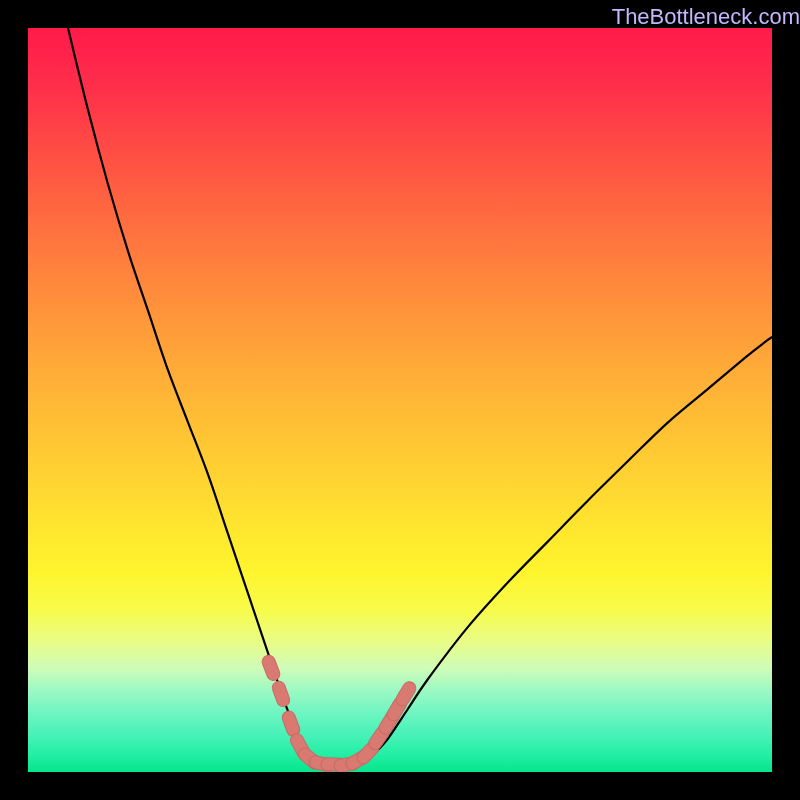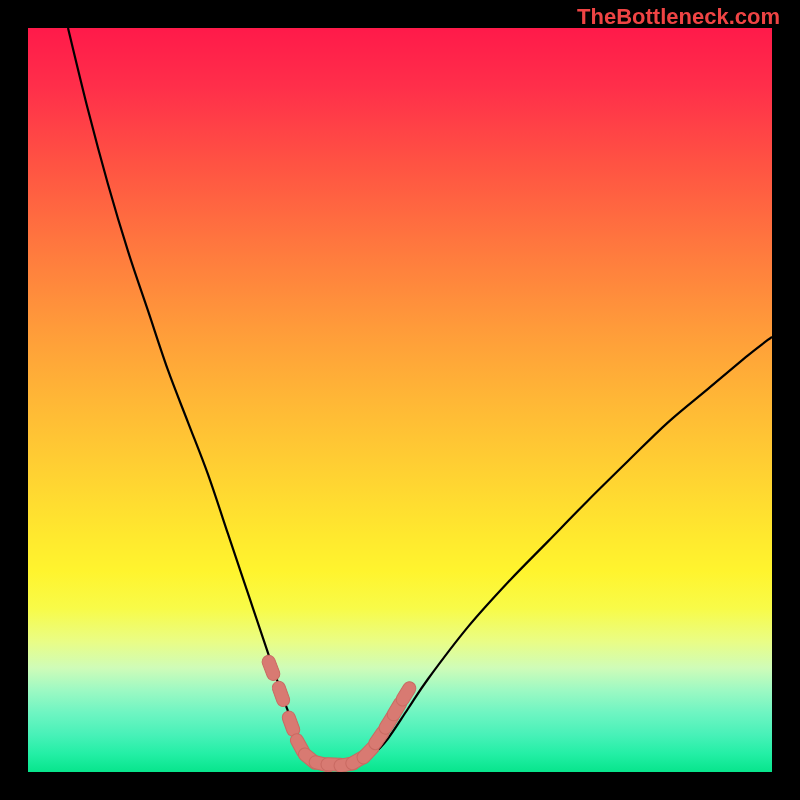--- a/index.html
+++ b/index.html
@@ -7,24 +7,24 @@
     width: 800px;
     height: 800px;
     background: #000;
     position: relative;
     overflow: hidden;
     font-family: Arial, Helvetica, sans-serif;
   }
   .watermark {
     position: absolute;
     top: 4px;
-    right: 20px;
-    color: #ef4444;
+    right: 0;
+    color: #c4b5fd;
     font-size: 22px;
-    font-weight: bold;
+    font-weight: normal;
     letter-spacing: 0;
     z-index: 10;
   }
   .plot-area {
     position: absolute;
     left: 28px;
     top: 28px;
     width: 744px;
     height: 744px;
     background: linear-gradient(

